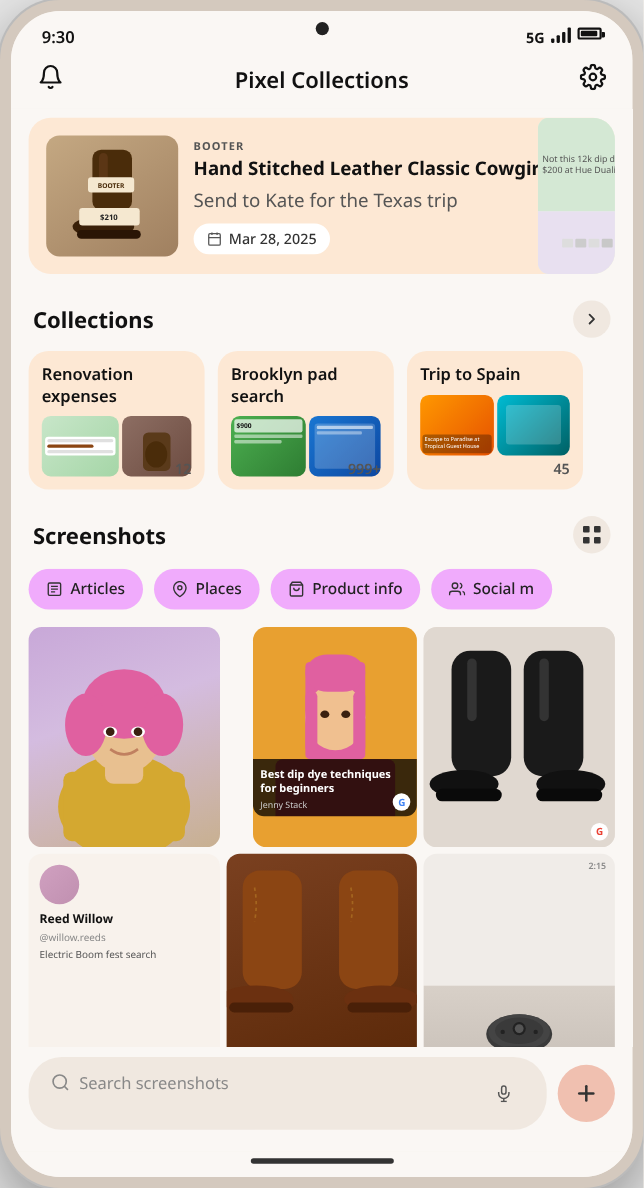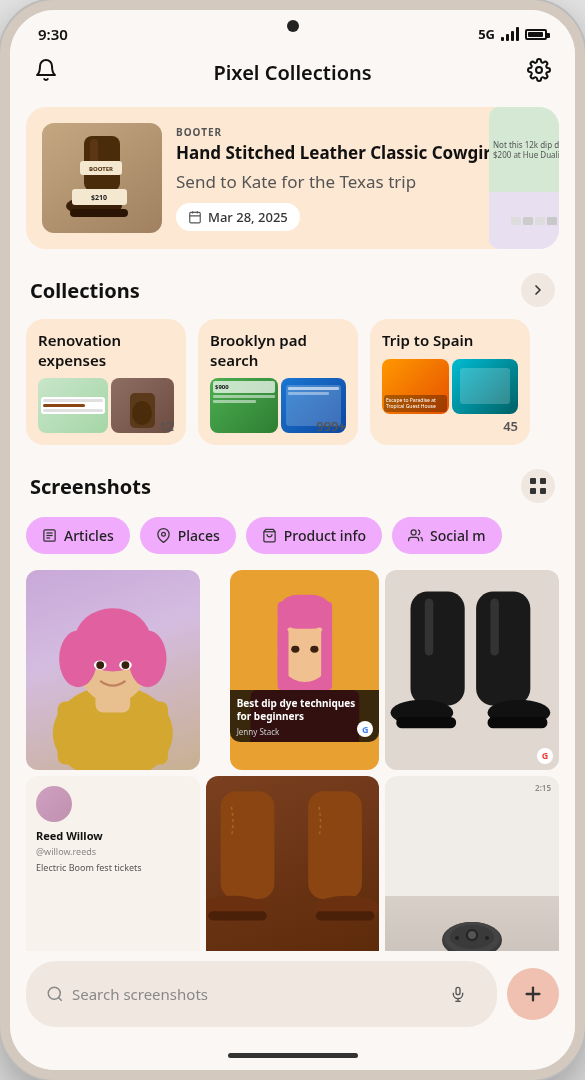--- a/index.html
+++ b/index.html
@@ -37,21 +37,21 @@
     }
 
     .status-time {
       font-size: 15px;
       font-weight: 600;
       color: #111;
     }
 
     .status-icons {
       display: flex;
-      align-items: center;
+      align-items: flex-start;
       gap: 6px;
       font-size: 13px;
       font-weight: 600;
       color: #111;
     }
 
     .signal-bars {
       display: flex;
       align-items: flex-end;
       gap: 2px;
@@ -376,21 +376,21 @@
       gap: 10px;
       flex-shrink: 0;
     }
 
     .search-bar {
       flex: 1;
       background: #f0e8e0;
       border-radius: 30px;
       padding: 14px 20px;
       display: flex;
-      align-items: center;
+      align-items: flex-start;
       gap: 8px;
     }
 
     .search-placeholder {
       flex: 1;
       font-size: 15px;
       color: #888;
     }
 
     .mic-btn {
@@ -767,21 +767,21 @@
       </div>
 
       <div class="screenshot-item" style="background:#f8f2ec;">
         <div class="screenshot-thumb">
           <div class="screenshot-content">
             <div style="position:absolute;inset:0;padding:10px;display:flex;flex-direction:column;">
 
               <div style="width:36px;height:36px;background:linear-gradient(135deg,#d0a0c0,#c090b0);border-radius:50%;margin-bottom:6px;"></div>
               <div style="font-size:11px;font-weight:700;color:#111;margin-bottom:2px;">Reed Willow</div>
               <div style="font-size:9px;color:#888;margin-bottom:4px;">@willow.reeds</div>
-              <div style="font-size:9px;color:#555;line-height:1.3;">Electric Boom fest tickets</div>
+              <div style="font-size:9px;color:#555;line-height:1.3;">Electric Boom fest search</div>
             </div>
           </div>
         </div>
       </div>
 
       <div class="screenshot-item" style="background:linear-gradient(160deg,#7a4020,#5a2808);">
         <div class="screenshot-thumb">
           <div class="screenshot-content">
             <div style="position:absolute;inset:0;display:flex;align-items:center;justify-content:center;overflow:hidden;">
               <svg width="100%" height="100%" viewBox="0 0 110 130" preserveAspectRatio="xMidYMid meet">

